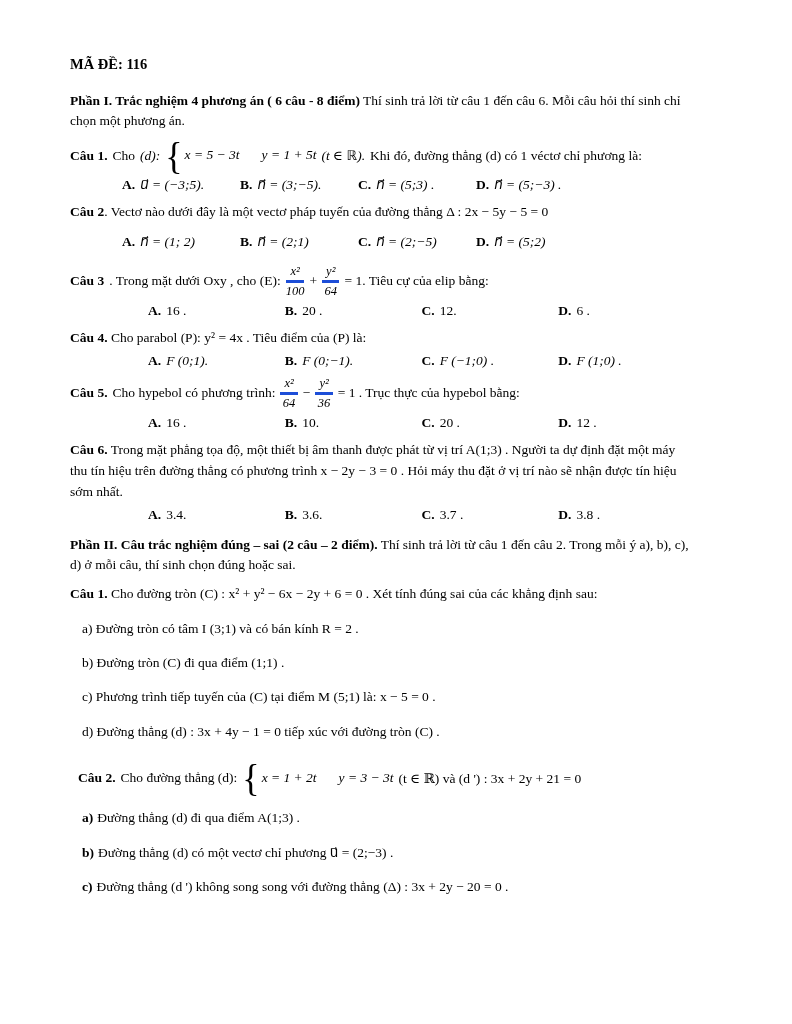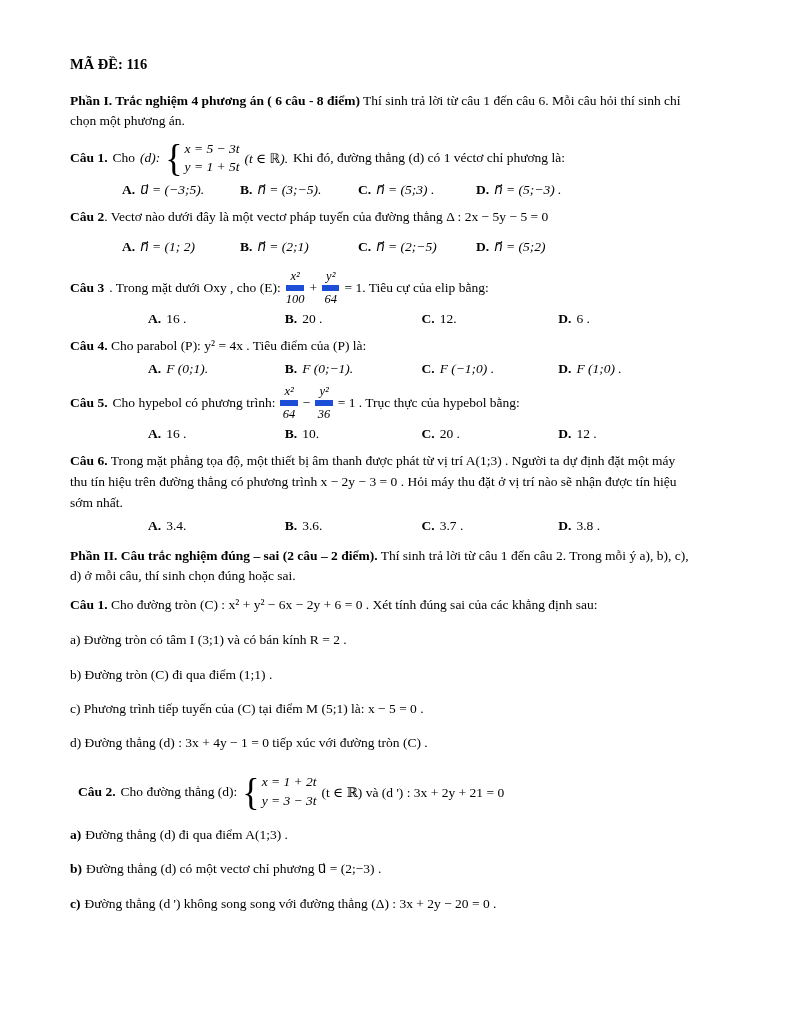--- a/index.html
+++ b/index.html
@@ -22,29 +22,29 @@
   .opts { display:flex; margin:4px 0 7px 52px; align-items:flex-start; }
   .opts .opt { white-space:nowrap; }
   .opts.tight .opt { width:118px; }
   .opts.spread { margin-left:78px; }
   .opts.spread .opt { width:147px; }
   .ol { margin-right:5px; }
 
   
   .sys { display:inline-flex; align-items:center; }
   .sys::before { content:"{"; font-size:36px; line-height:0.9; font-weight:400; margin-right:2px; transform:scaleY(1.05); }
-  .sys .lines { display:inline-flex; flex-direction:column; font-style:italic; line-height:1.4; }
+  .sys .lines { display:inline-flex; font-style:italic; line-height:1.4;gap:22px; }
 
   
   .frac { display:inline-flex; flex-direction:column; align-items:center; font-style:italic; line-height:1.2; font-size:12.5px; vertical-align:middle; }
-  .frac .fn { border-bottom:6px solid #1d4ed8; padding:0 4px 1px 4px; }
+  .frac .fn { border-bottom:3px solid #1d4ed8; padding:0 4px 1px 4px; }
   .frac .fd { padding-top:1px; }
 
   
-  .item { margin:14px 0; line-height:1.5; }
+  .item { margin:14px 12px; line-height:1.5; }
   .item b { margin-right:4px; }
   .indent-sm { padding-left:8px; }
 </style>
 </head>
 <body>
 
 <div class="page">
 
   <div class="exam-code">MÃ ĐỀ: 116</div>
 

